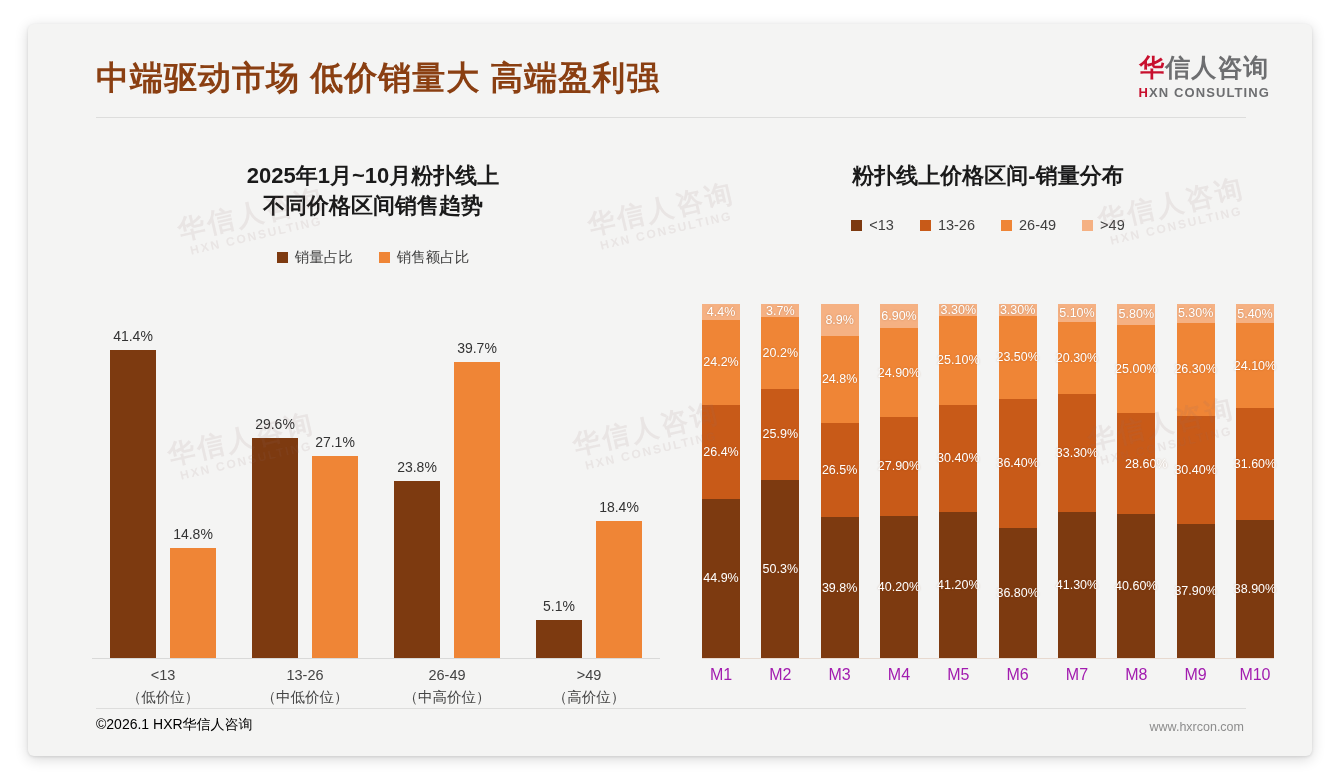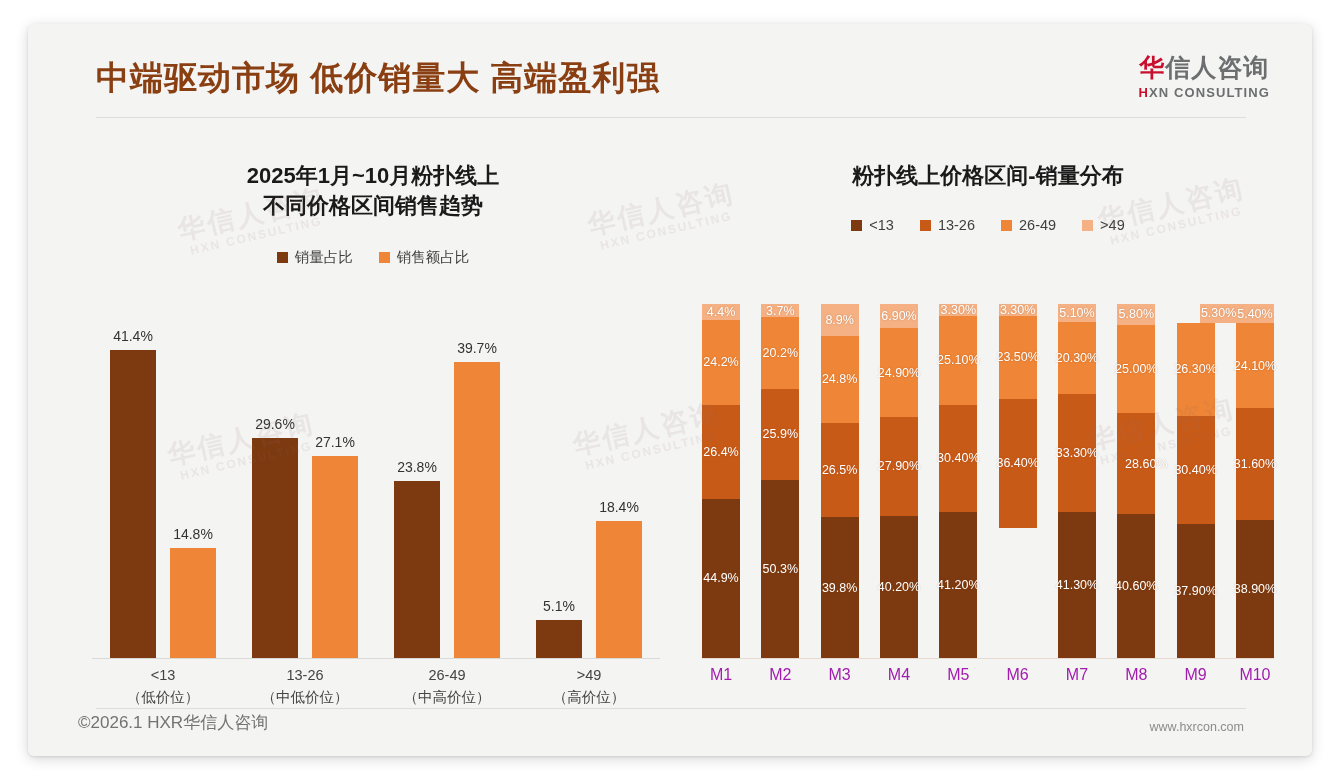--- a/index.html
+++ b/index.html
@@ -41,22 +41,22 @@
     position: absolute; left: 68px; top: 93px; width: 1150px; height: 1px;
     background: #dddddc;
   }
 
   
   #footer-rule {
     position: absolute; left: 68px; bottom: 47px; width: 1150px; height: 1px;
     background: #dddddc;
   }
   #footer-left {
-    position: absolute; left: 50px; bottom: 22px;
-    font-size: 17px; color: #737373;
+    position: absolute; left: 68px; bottom: 22px;
+    font-size: 14px; color: #000000;
   }
   #footer-right {
     position: absolute; right: 68px; bottom: 22px;
     font-size: 12.5px; color: #8d8d8d;
   }
 
   
   .wm {
     position: absolute;
     color: rgba(150,110,105,0.11);
@@ -367,20 +367,23 @@
         <div class="scol">
           <div class="sseg c3" style="height: 3.3%;">
             <span>3.30%</span>
           </div>
           <div class="sseg c2" style="height: 23.5%;">
             <span>23.50%</span>
           </div>
           <div class="sseg c1" style="height: 36.4%;">
             <span>36.40%</span>
           </div>
+          <div class="sseg c0" style="height: 36.8%;">
+            <span>36.80%</span>
+          </div>
         </div>
         <div class="scol">
           <div class="sseg c3" style="height: 5.1%;">
             <span>5.10%</span>
           </div>
           <div class="sseg c2" style="height: 20.3%;">
             <span>20.30%</span>
           </div>
           <div class="sseg c1" style="height: 33.3%;">
             <span>33.30%</span>
@@ -397,21 +400,21 @@
             <span>25.00%</span>
           </div>
           <div class="sseg c1" style="height: 28.6%; padding-left: 20px;">
             <span>28.60%</span>
           </div>
           <div class="sseg c0" style="height: 40.6%;">
             <span>40.60%</span>
           </div>
         </div>
         <div class="scol">
-          <div class="sseg c3" style="height: 5.30531%; margin-left: 23px;">
+          <div class="sseg c3" style="height: 5.30531%;">
             <span>5.30%</span>
           </div>
           <div class="sseg c2" style="height: 26.3263%;">
             <span>26.30%</span>
           </div>
           <div class="sseg c1" style="height: 30.4304%;">
             <span>30.40%</span>
           </div>
           <div class="sseg c0" style="height: 37.9379%;">
             <span>37.90%</span>

